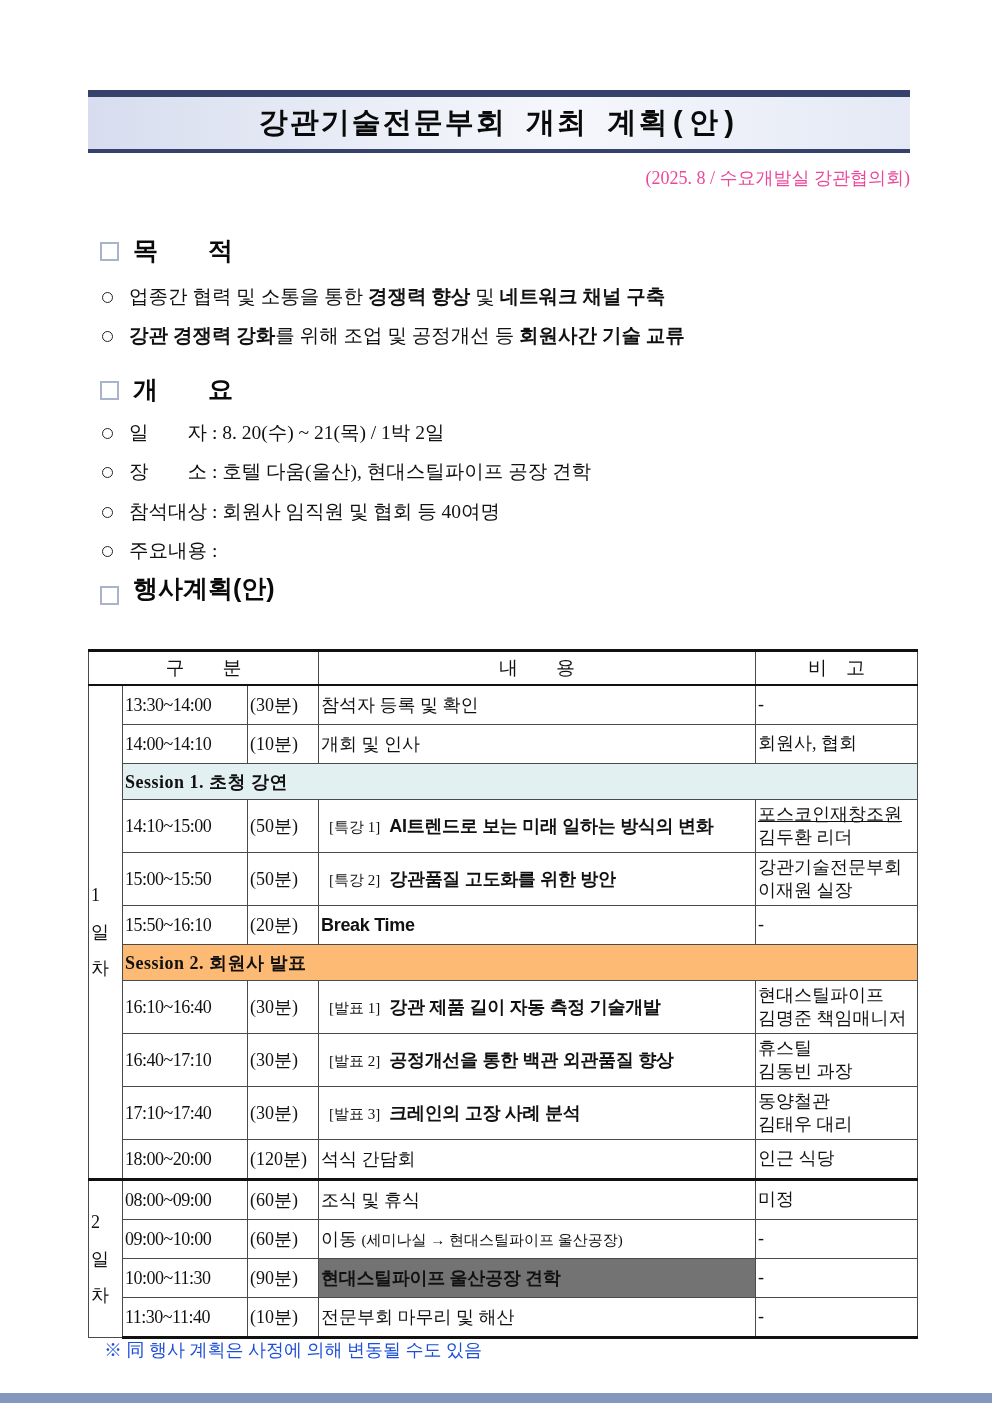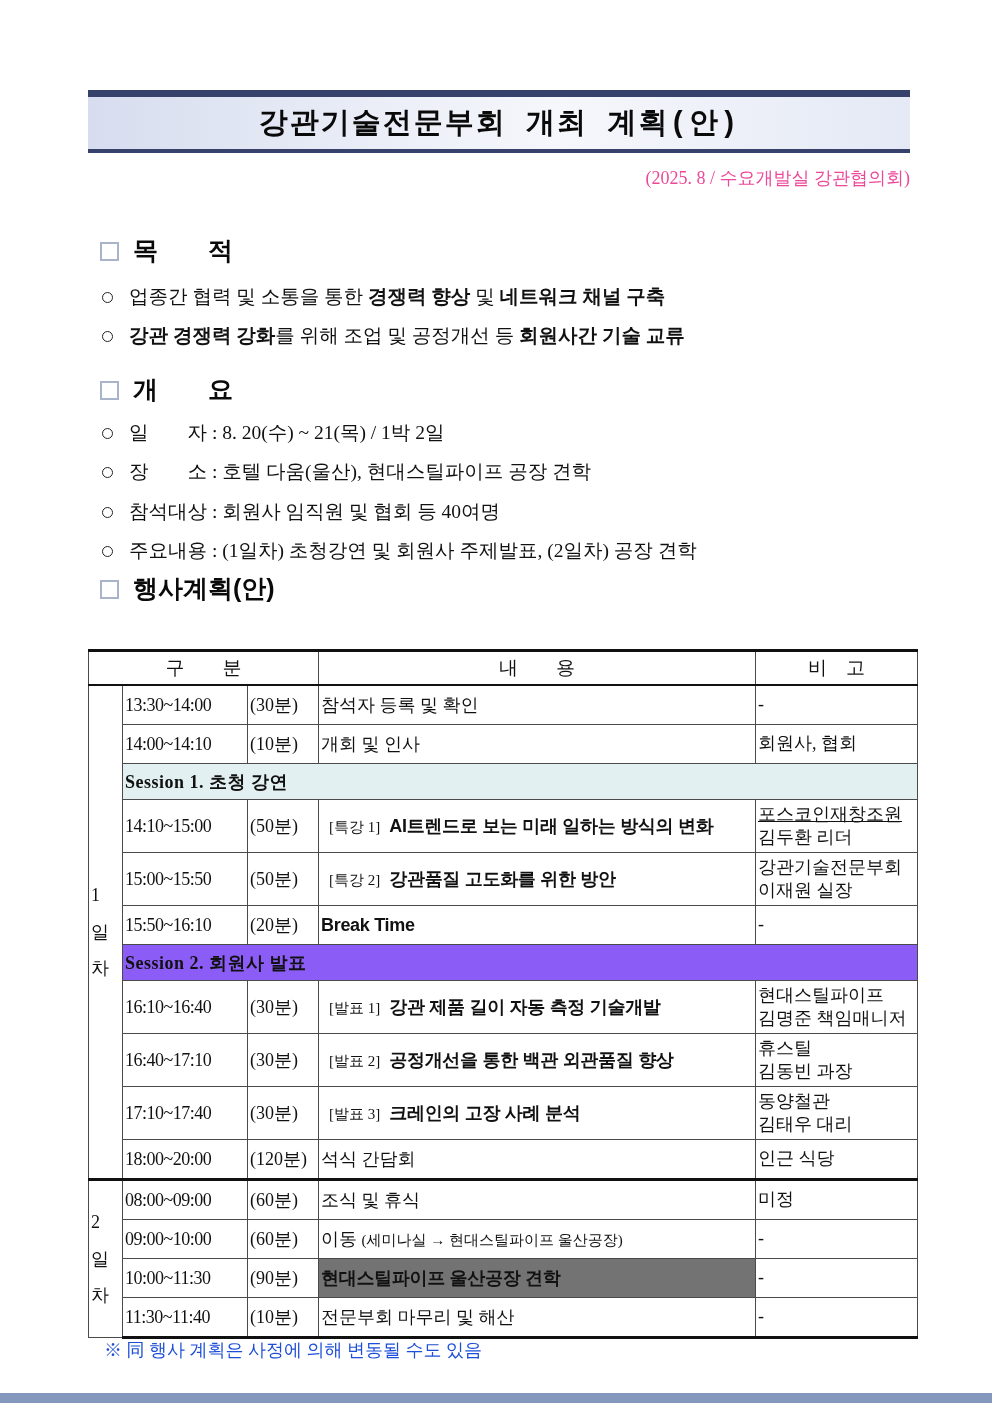--- a/index.html
+++ b/index.html
@@ -31,21 +31,21 @@
   
   .section-heading {
     position:absolute; left:88px;
     display:flex; align-items:center; gap:14px;
     font-family:"Liberation Sans","DejaVu Sans",sans-serif;
     font-weight:bold; font-size:25px; color:#0a0a0a;margin-left:12px;
   }
   .sq { width:15px; height:15px; border:2px solid #a9b3c9; flex:none; margin-top:2px; }
   #h-purpose  { top:234px; }
   #h-overview { top:373px; }
-  #h-schedule { top:572px; }
+  #h-schedule { top:572px;align-items:flex-end; }
 
   
   .bullet-block { position:absolute; left:100px; width:812px; }
   #purpose-items  { top:284px; }
   #overview-items { top:420px; }
   .bullet-line { display:flex; align-items:flex-start; margin-bottom:13px; font-size:19.5px; line-height:1.35; }
   .bullet-circle { width:9px; height:9px; border:1.6px solid #222; border-radius:50%; flex:none; margin:8px 16px 0 2px; }
   .b { font-weight:bold; }
   .ov-label { white-space:pre; }
 
@@ -126,21 +126,20 @@
         <span>호텔 다움(울산), 현대스틸파이프 공장 견학</span>
       </div>
       <div class="bullet-line">
         <span class="bullet-circle"></span>
         <span class="ov-label">참석대상 : </span>
         <span>회원사 임직원 및 협회 등 40여명</span>
       </div>
       <div class="bullet-line">
         <span class="bullet-circle"></span>
         <span class="ov-label">주요내용 : </span>
-        <span>(1일차) 초청강연 및 회원사 주제발표, (2일차) 공장 견학</span>
       </div>
     </div>
 
   <div class="section-heading" id="h-schedule">
     <span class="sq"></span>
     <span>행사계획(안)</span>
   </div>
 
   <table class="sched">
     <colgroup>
@@ -202,21 +201,21 @@
         </tr>
         <tr class="r-std">
           <td class="time-cell">15:50~16:10</td>
           <td class="dur-cell">(20분)</td>
           <td class="content-cell"><span class="ctitle">Break Time</span></td>
           <td class="remark-cell">
             <div>-</div>
           </td>
         </tr>
         <tr class="r-session">
-          <td class="session-cell" colspan="4" style="background: #8b5cf6;">Session 2. 회원사 발표</td>
+          <td class="session-cell" colspan="4" style="background: #fdba74;">Session 2. 회원사 발표</td>
         </tr>
         <tr class="r-tall">
           <td class="time-cell">16:10~16:40</td>
           <td class="dur-cell">(30분)</td>
           <td class="content-cell left"><span class="prefix">[발표 1]</span><span class="ctitle">강관 제품 길이 자동 측정 기술개발</span></td>
           <td class="remark-cell">
             <div>현대스틸파이프</div>
             <div>김명준 책임매니저</div>
           </td>
         </tr>

